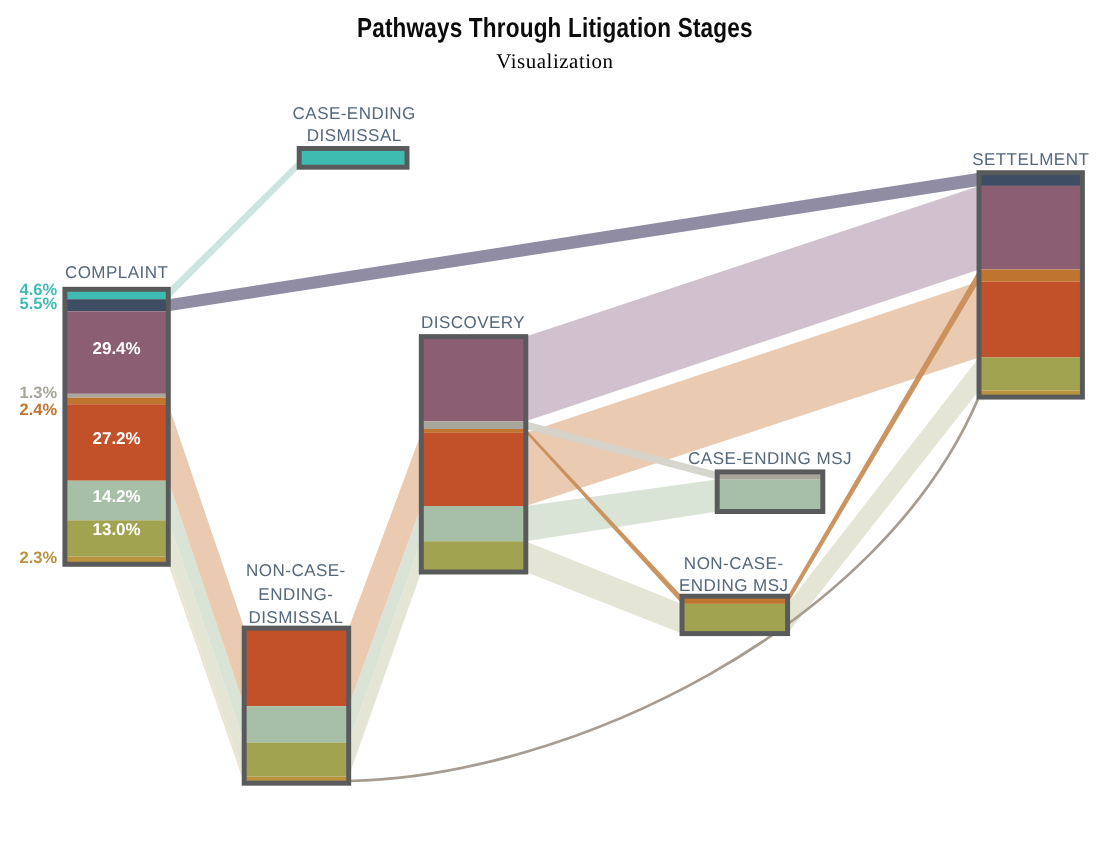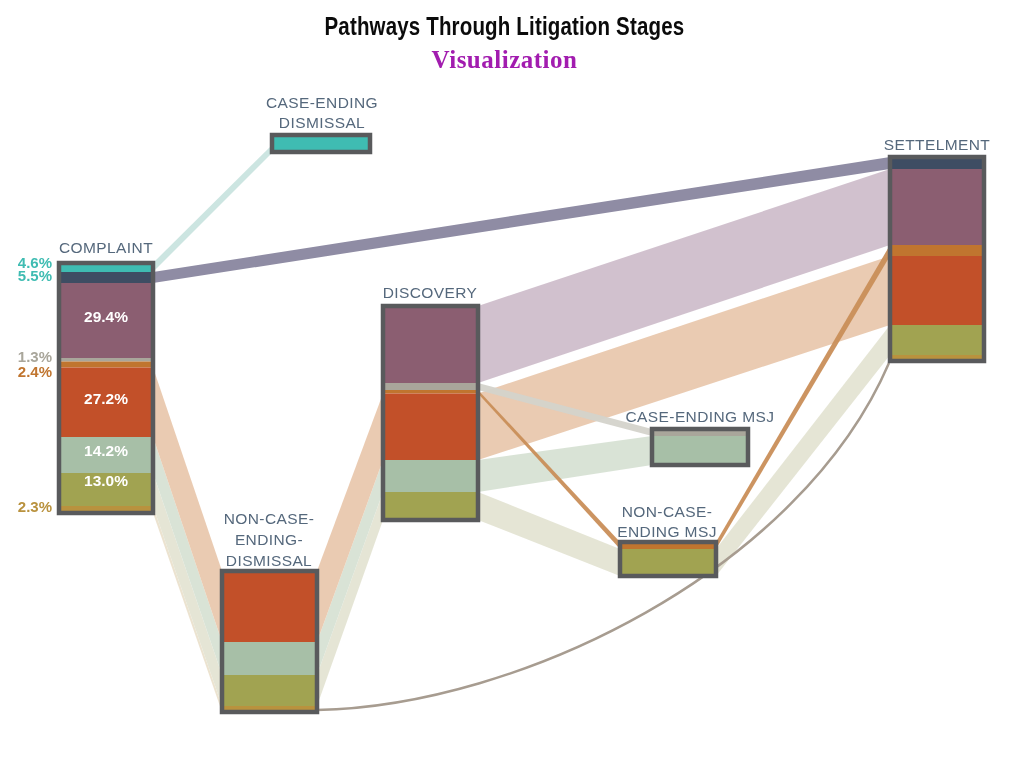--- a/index.html
+++ b/index.html
@@ -7,21 +7,21 @@
     position:relative;width:1009px;height:781px;background:#ffffff;
     overflow:hidden;font-family:"Liberation Sans",sans-serif;
   }
   .header{position:absolute;top:12px;left:0;width:100%;text-align:center;}
   .title{
     margin:0;font-size:25px;font-weight:bold;color:#0b0b0b;
     display:inline-block;transform:scaleX(0.82);letter-spacing:0.2px;
     font-family:"Liberation Sans",sans-serif;
   }
   .subtitle{
-    margin:5px 0 0 0;font-size:25px;font-weight:bold;color:#a21caf;
+    margin:5px 0 0 0;font-size:19px;font-weight:normal;color:#000000;
     font-family:"Liberation Serif",serif;letter-spacing:0.5px;
   }
   svg{position:absolute;left:0;top:0;}
   .node-label{fill:#55687c;font-size:15.5px;letter-spacing:0.4px;}
   .inner-label{fill:#ffffff;font-size:15.5px;font-weight:bold;}
   .side-label{font-size:15px;font-weight:bold;}
 </style>
 </head>
 <body>
 

